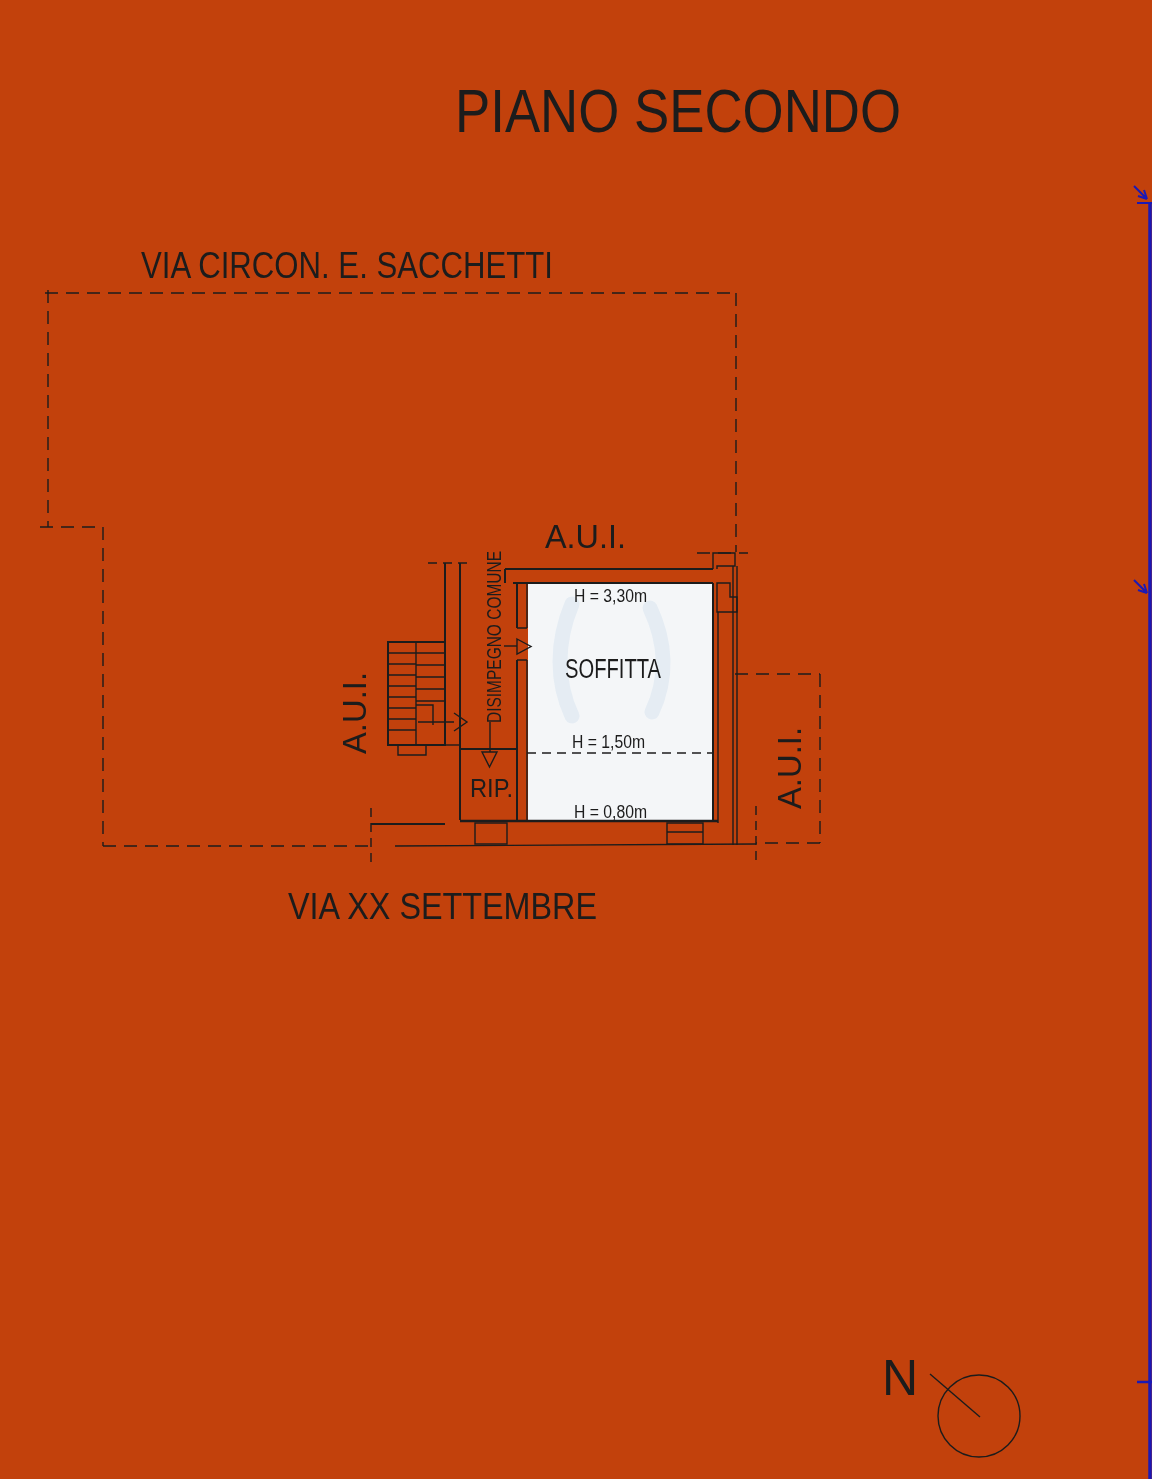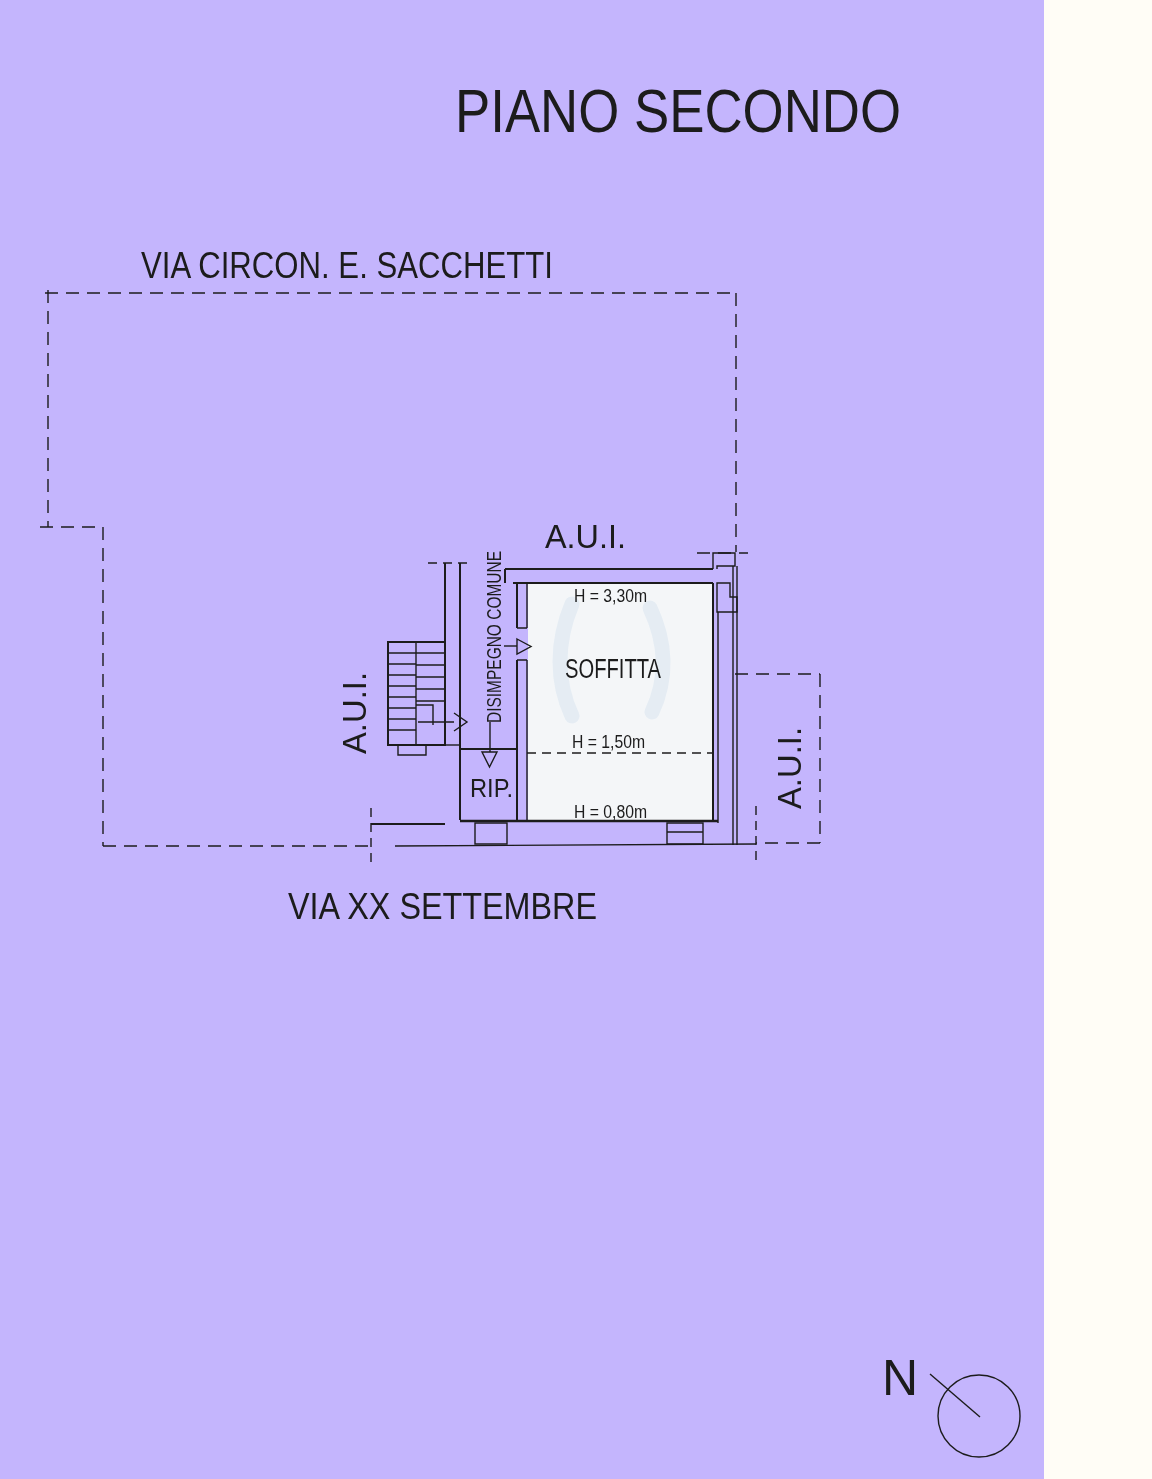--- a/index.html
+++ b/index.html
@@ -1,19 +1,19 @@
 <!DOCTYPE html>
 <html><head>
 <meta charset="utf-8">
 <style>
   html,body{margin:0;padding:0;background:#fffdf6;}
   .page{
     position:relative;
-    width:1044px;height:1479px;
-    background:#c4b5fd;
+    width:1152px;height:1479px;
+    background:#c2410c;
     overflow:hidden;
     font-family:"Liberation Sans", sans-serif;
   }
   svg{display:block;}
   .ln{stroke:#1c1c1c;fill:none;}
   .sw1{stroke-width:1.4;}
   .sw2{stroke-width:2;}
   .sw25{stroke-width:2.6;}
   .dashed{stroke-dasharray:13 8;}
   .dashed-sm{stroke-dasharray:9 6;}

